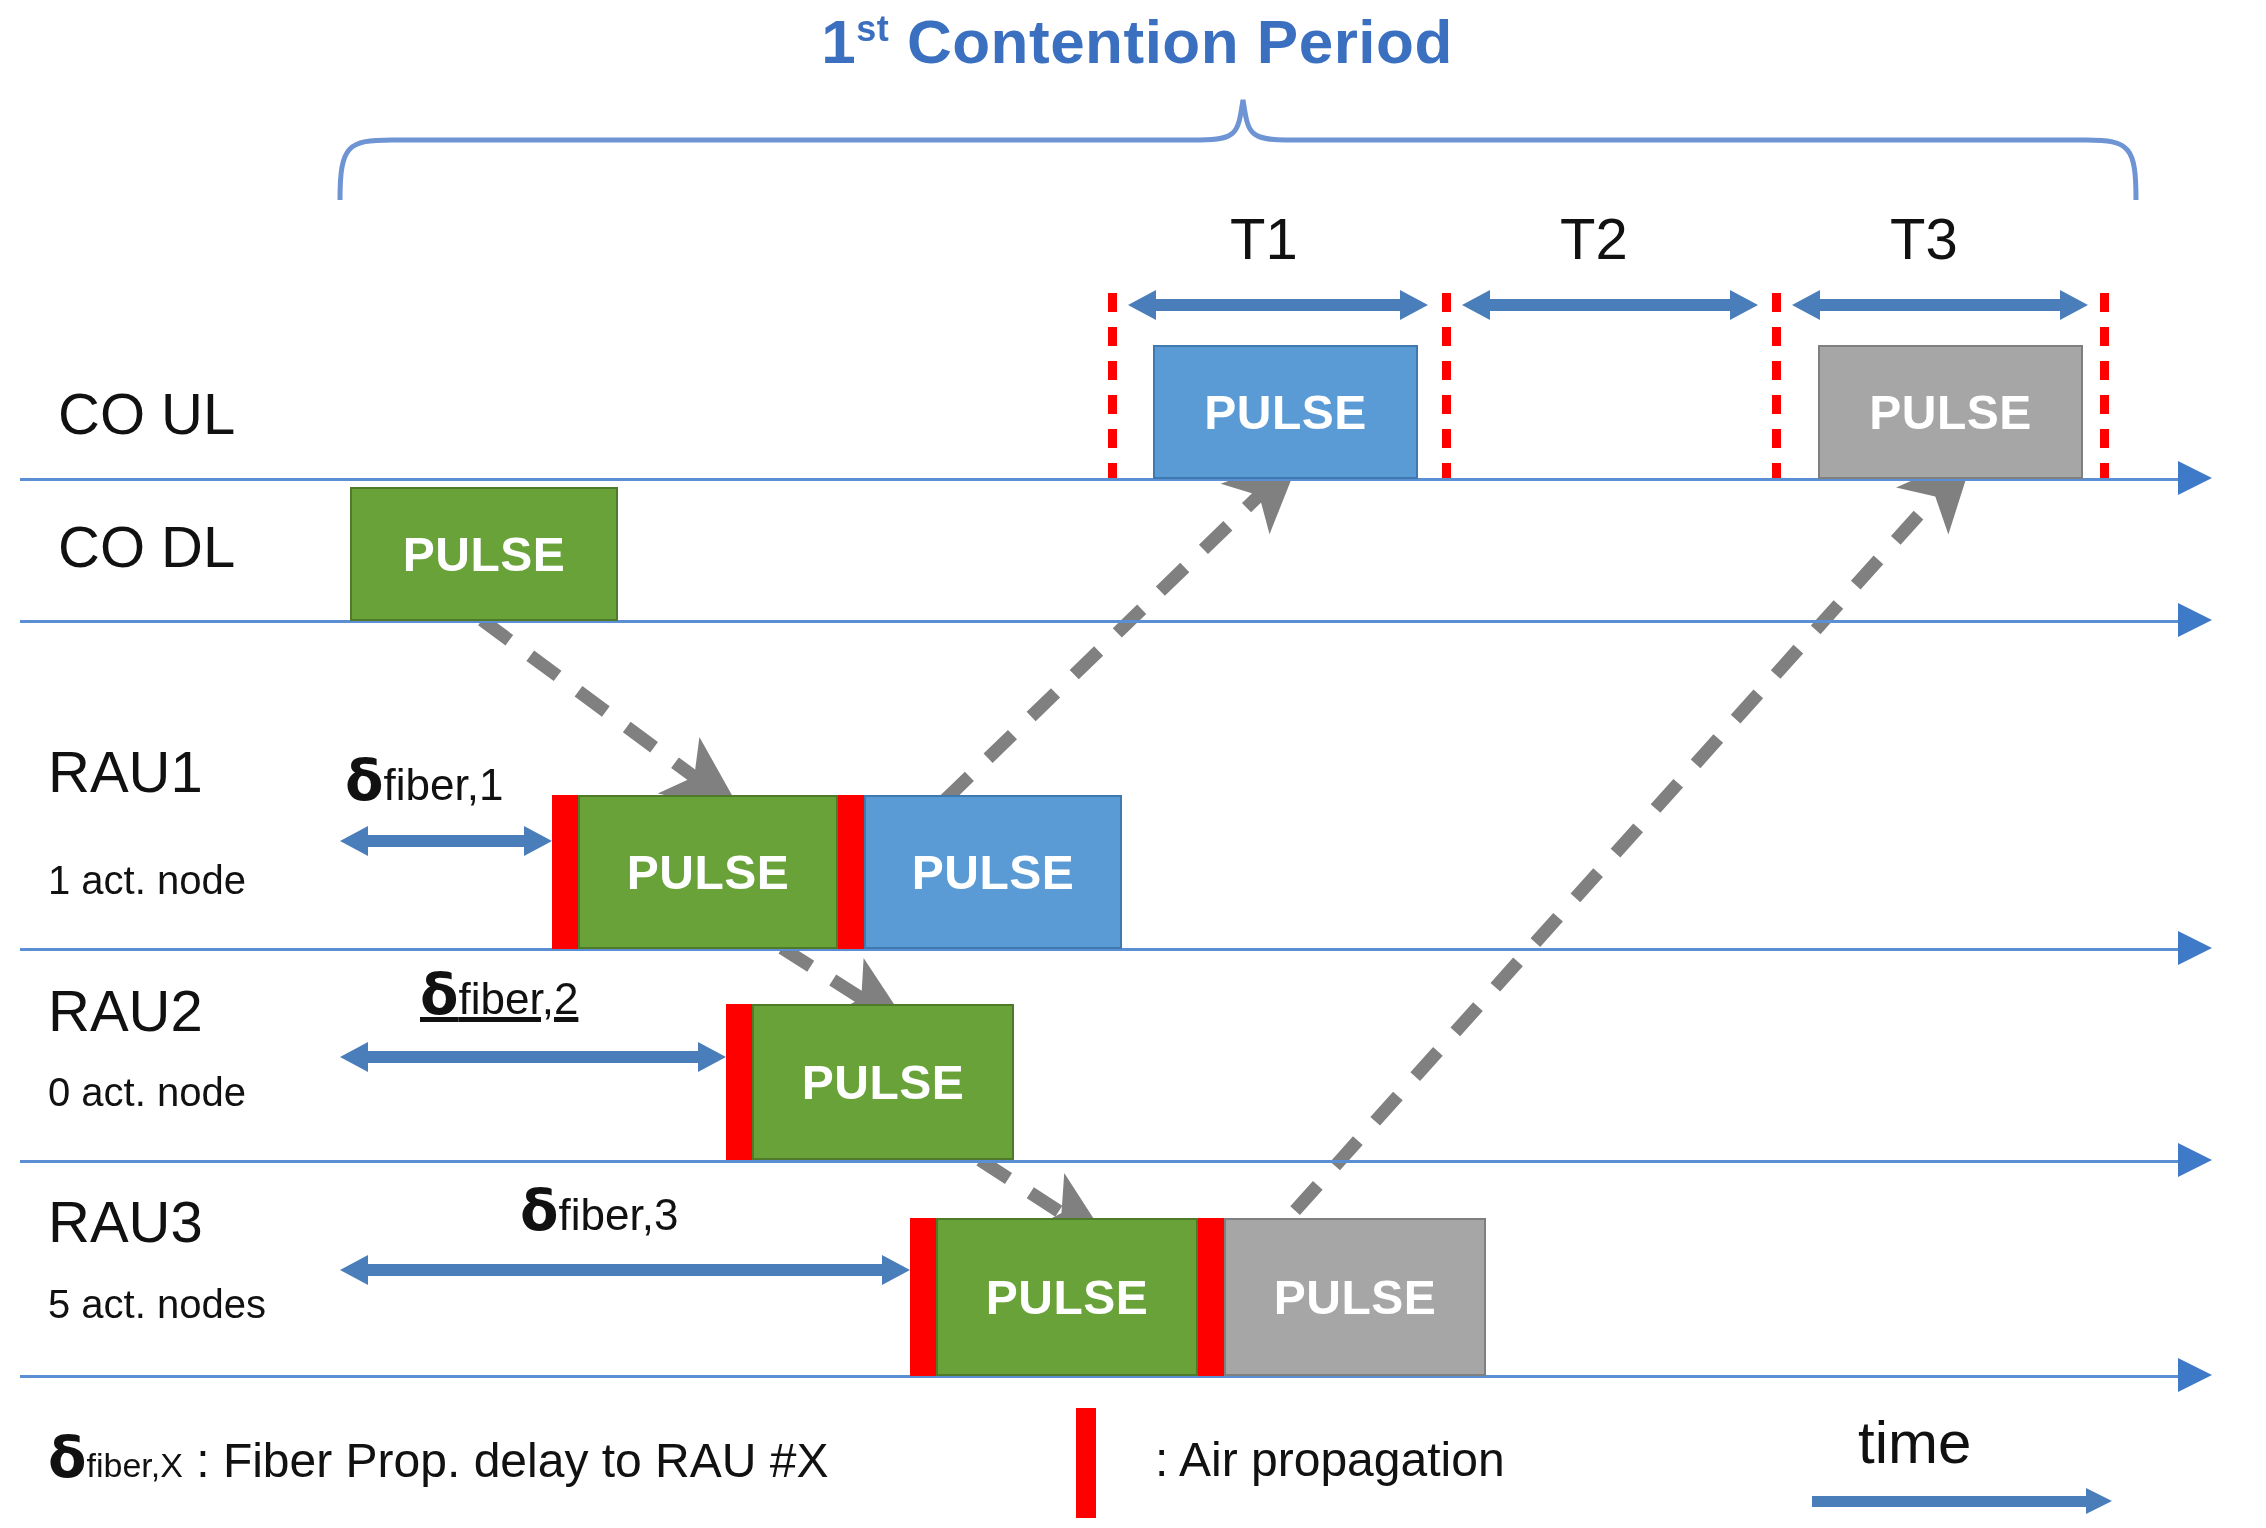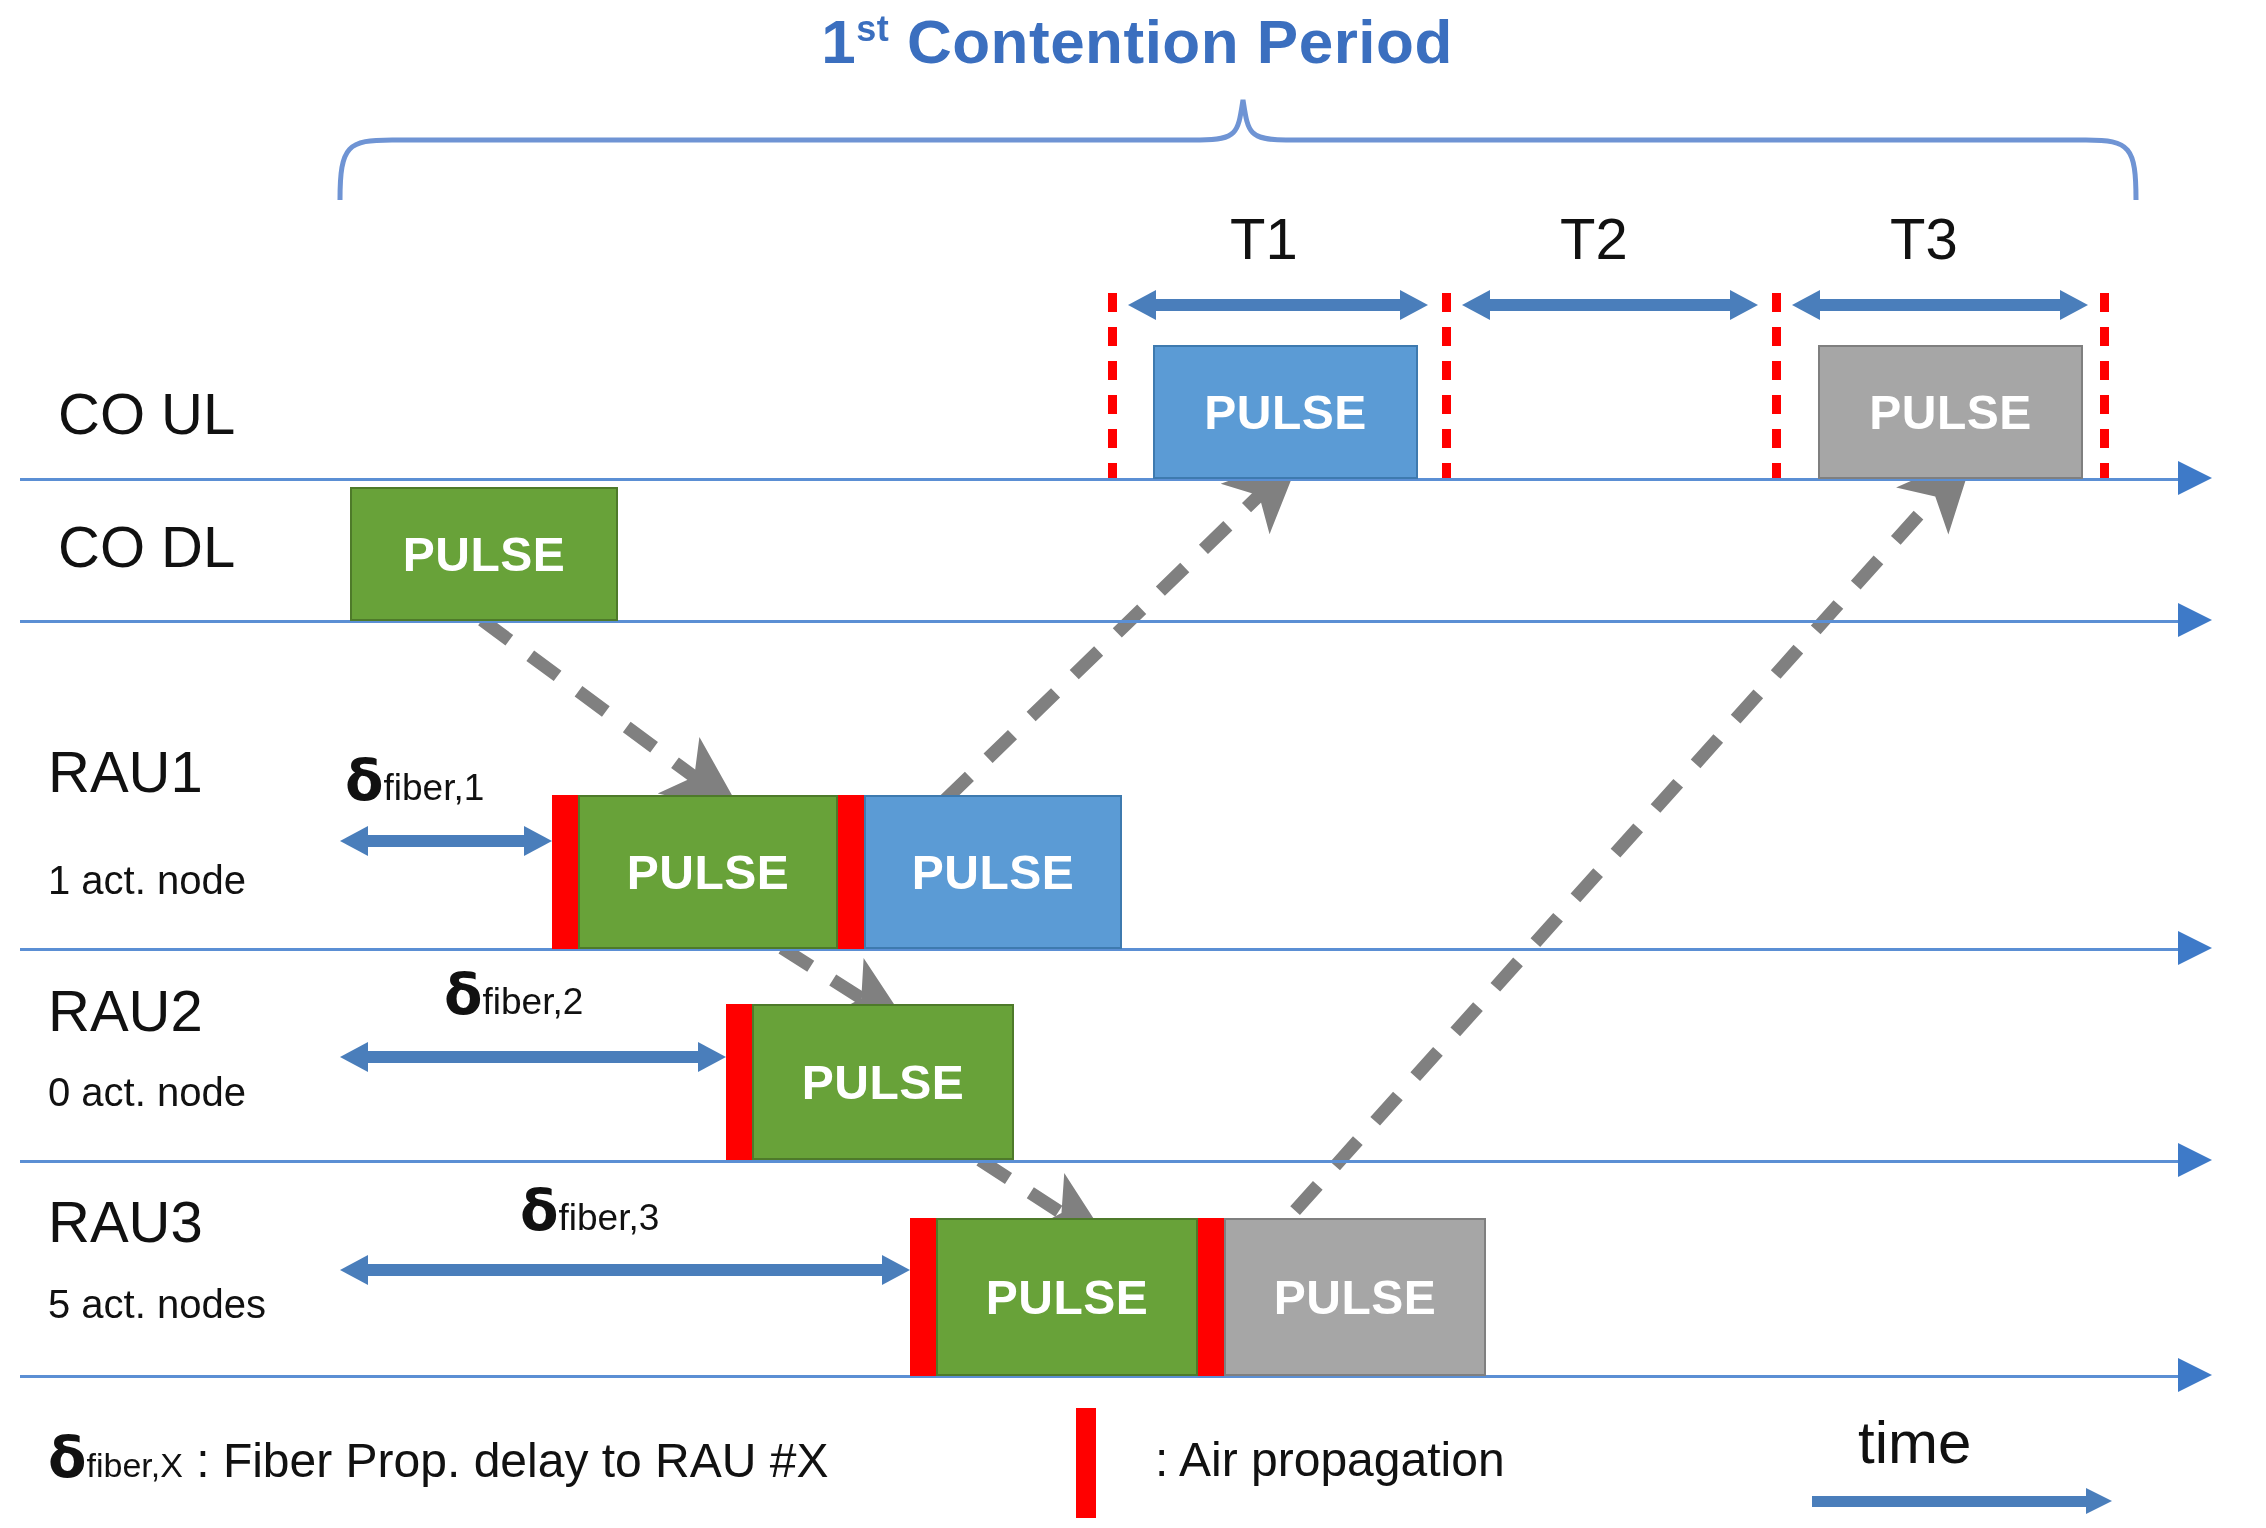--- a/index.html
+++ b/index.html
@@ -13,21 +13,21 @@
   }
   .title sup{font-size:36px;vertical-align:super;font-weight:700;}
 
   .tlabel{position:absolute;font-size:58px;color:#111;font-weight:400;}
 
   .rowlabel{position:absolute;font-size:58px;color:#111;white-space:nowrap;}
   .rowsub{position:absolute;font-size:40px;color:#111;white-space:nowrap;}
 
   .delta{position:absolute;font-size:50px;color:#111;white-space:nowrap;}
   .delta .d{font-size:56px;font-weight:700;font-family:"DejaVu Sans",sans-serif;}
-  .delta .sub{font-size:37px;margin-top:32px;}
+  .delta .sub{font-size:44px;margin-top:32px;}
 
   
   .axis{position:absolute;height:0;border-top:3px solid #5B8FD4;}
   .axis-head{position:absolute;width:0;height:0;
     border-top:17px solid transparent;border-bottom:17px solid transparent;
     border-left:34px solid #3E7AC8;}
 
   
   .pulse{position:absolute;display:flex;align-items:center;justify-content:center;
     color:#fff;font-size:48px;font-weight:700;letter-spacing:.5px;
@@ -148,21 +148,21 @@
   </div>
   <div class="axis" style="left:20px;top:948px;width:2160px;"></div>
   <div class="axis-head" style="left:2178px;top:931px;"></div>
   <div class="airbar" style="left:552px;top:795px;width:26px;height:154px;"></div>
   <div class="pulse p-green" style="left:578px;top:795px;width:260px;height:154px;">PULSE</div>
   <div class="airbar" style="left:838px;top:795px;width:26px;height:154px;"></div>
   <div class="pulse p-blue" style="left:864px;top:795px;width:258px;height:154px;">PULSE</div>
 
   <div class="rowlabel" style="left:48px;top:977px;">RAU2</div>
   <div class="rowsub" style="left:48px;top:1070px;">0 act. node</div>
-  <div class="delta" style="left:444px;top:962px;">
+  <div class="delta" style="left:420px;top:962px;text-decoration:underline;">
     <span class="d">δ</span><span class="sub">fiber,2</span>
   </div>
   <div class="marrow" style="left:340px;top:1042px;width:386px;">
     <div class="bar"></div>
       <div class="hl"></div>
       <div class="hr"></div>
   </div>
   <div class="axis" style="left:20px;top:1160px;width:2160px;"></div>
   <div class="axis-head" style="left:2178px;top:1143px;"></div>
   <div class="airbar" style="left:726px;top:1004px;width:26px;height:156px;"></div>

